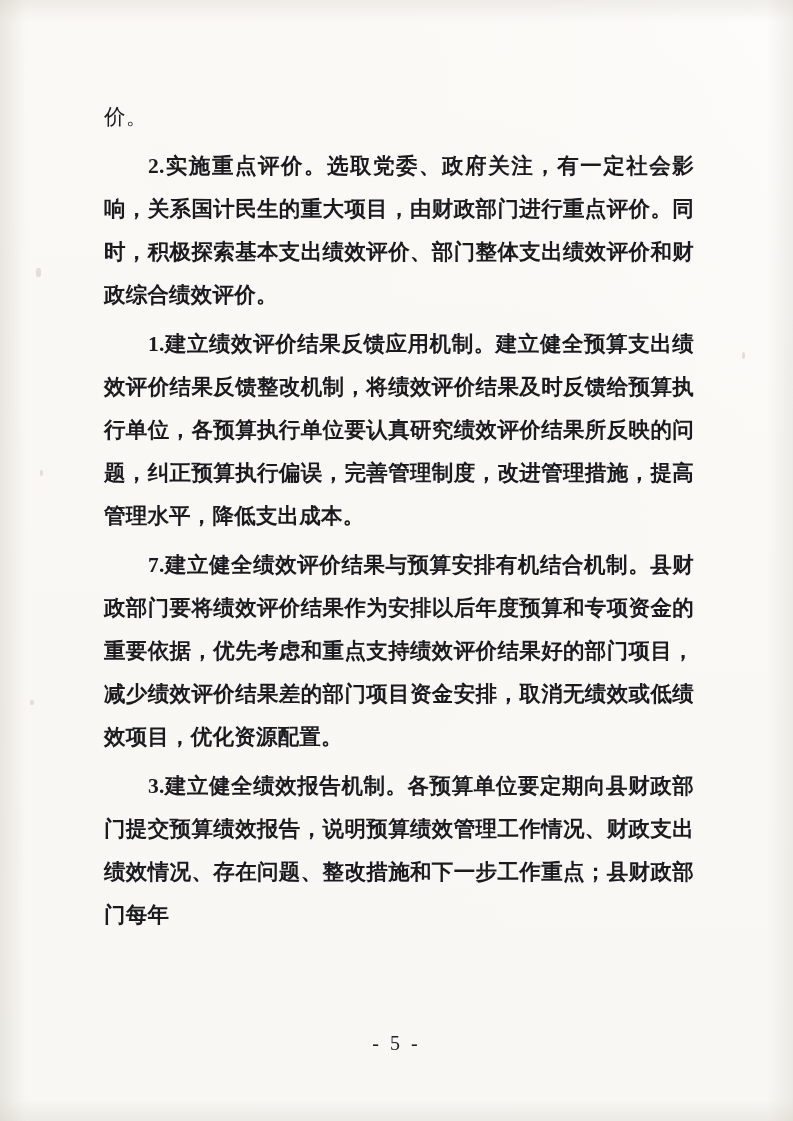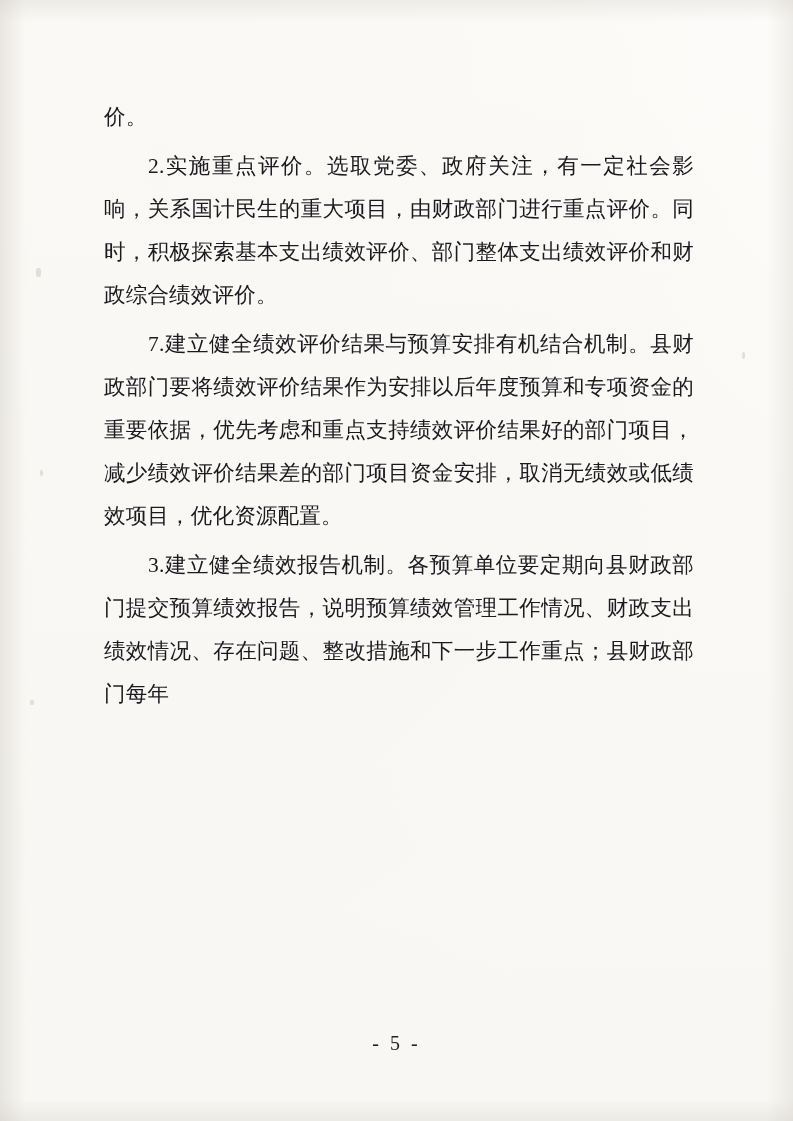--- a/index.html
+++ b/index.html
@@ -36,20 +36,21 @@
     font-size: 21.5px;
     line-height: 43px;
     color: #1a1a1f;
     text-align: justify;
     text-justify: inter-ideograph;
     letter-spacing: 0.2px;
     font-family: "Liberation Serif", "DejaVu Serif", serif;
   }
   p.indent {
     text-indent: 44px;
+    font-weight: bold;
   }
   .pagenum {
     position: absolute;
     left: 0;
     right: 0;
     top: 1032px;
     text-align: center;
     font-size: 20px;
     color: #222;
     letter-spacing: 3px;
@@ -85,18 +86,19 @@
   <div class="edge-bottom"></div>
 
   <div class="speck" style="left:36px; top:268px; width:5px; height:9px;"></div>
   <div class="speck" style="left:40px; top:470px; width:3px; height:6px;"></div>
   <div class="speck" style="left:30px; top:700px; width:4px; height:5px;"></div>
   <div class="speck" style="left:742px; top:352px; width:3px; height:7px;"></div>
 
   <div class="content">
     <p class="para">价。</p>
     <p class="para indent">2.实施重点评价。选取党委、政府关注，有一定社会影响，关系国计民生的重大项目，由财政部门进行重点评价。同时，积极探索基本支出绩效评价、部门整体支出绩效评价和财政综合绩效评价。</p>
+    <p class="para indent">1.建立绩效评价结果反馈应用机制。建立健全预算支出绩效评价结果反馈整改机制，将绩效评价结果及时反馈给预算执行单位，各预算执行单位要认真研究绩效评价结果所反映的问题，纠正预算执行偏误，完善管理制度，改进管理措施，提高管理水平，降低支出成本。</p>
     <p class="para indent">7.建立健全绩效评价结果与预算安排有机结合机制。县财政部门要将绩效评价结果作为安排以后年度预算和专项资金的重要依据，优先考虑和重点支持绩效评价结果好的部门项目，减少绩效评价结果差的部门项目资金安排，取消无绩效或低绩效项目，优化资源配置。</p>
     <p class="para indent">3.建立健全绩效报告机制。各预算单位要定期向县财政部门提交预算绩效报告，说明预算绩效管理工作情况、财政支出绩效情况、存在问题、整改措施和下一步工作重点；县财政部门每年</p>
   </div>
 
   <div class="pagenum">- 5 -</div>
 </div>
 
 </body></html>

